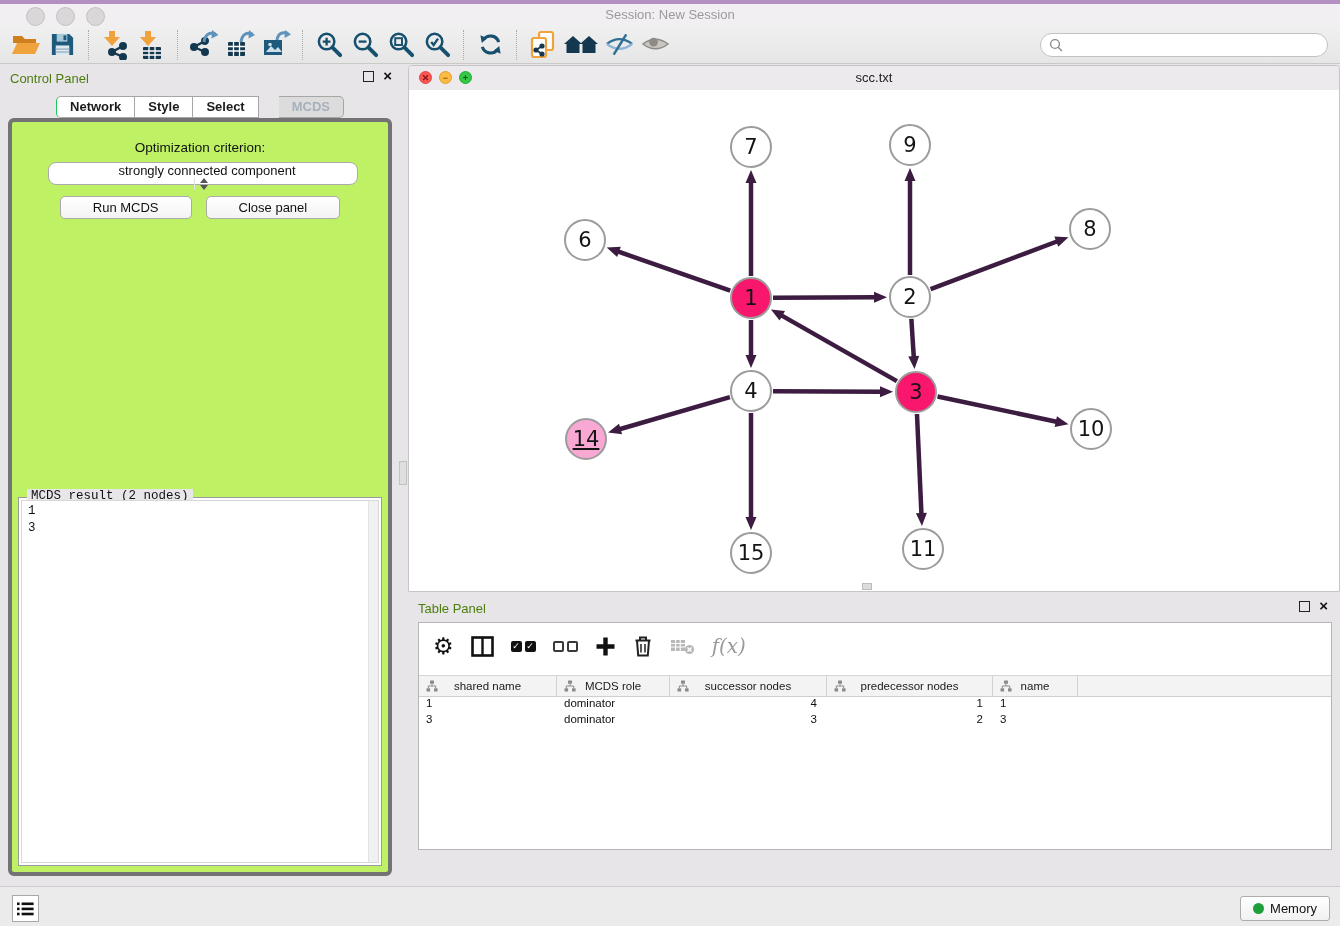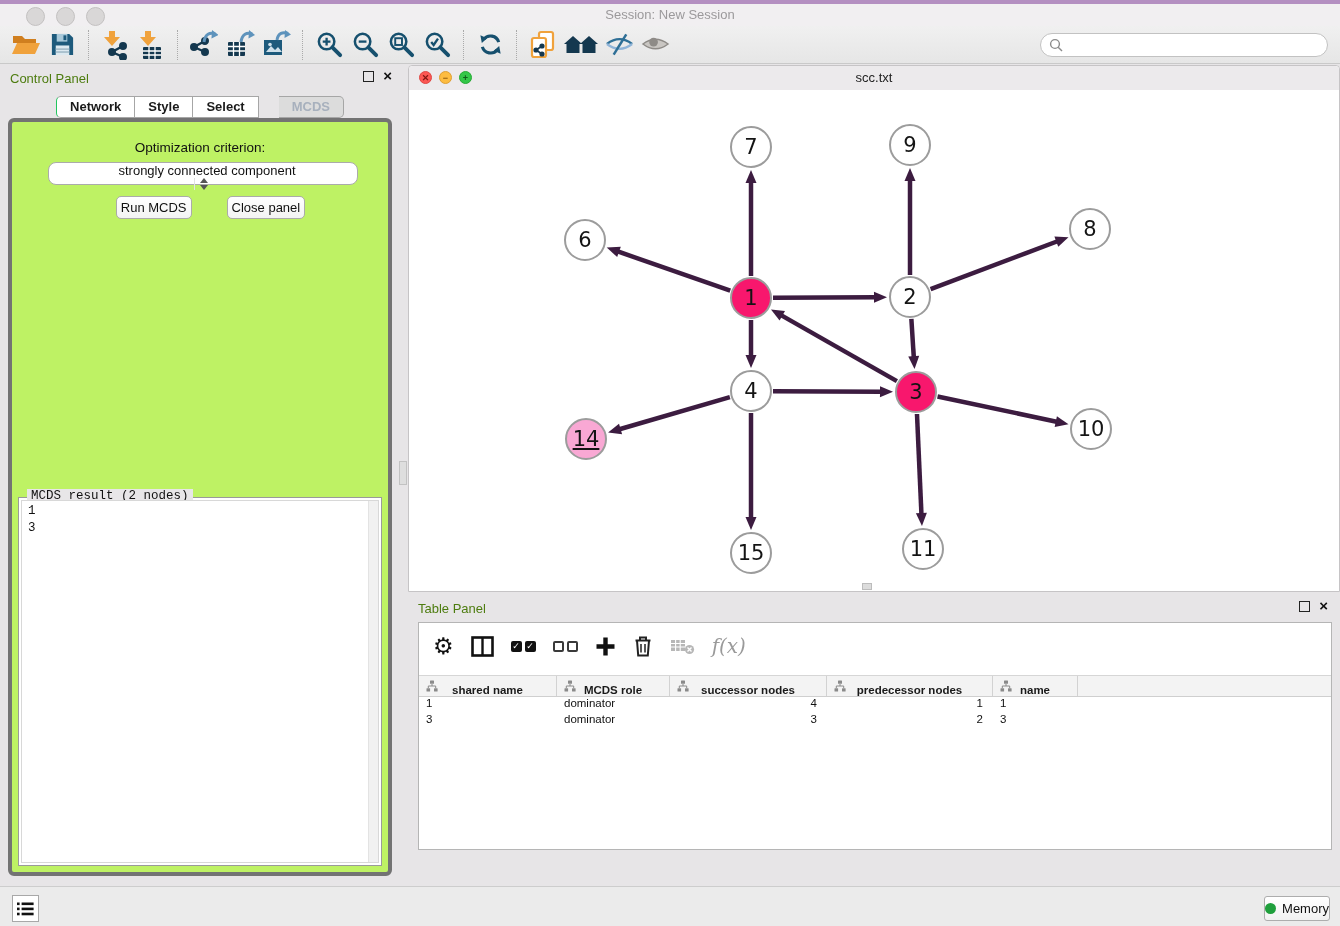--- a/index.html
+++ b/index.html
@@ -34,21 +34,21 @@
   .cp-tab.selected{background:#dcdcdc;color:#a7b0bd;}
   .tp-tab.selected{background:#d4d4d4;color:#b4b4b4;}
   .cp-body{position:absolute;left:8px;right:8px;top:54px;bottom:10px;background:#bef264;border:4px solid #737373;border-radius:6px;}
   .opt-label{position:absolute;top:18px;left:0;right:0;text-align:center;font-size:13.5px;color:#111;}
   .dropdown{position:absolute;top:40px;left:36px;width:310px;height:23px;background:#fff;border:1px solid #ababab;border-radius:8px;box-sizing:border-box;display:flex;align-items:center;flex-direction:column;}
   .dropdown-value{flex:1;font-size:13px;color:#111;padding-left:8px;}
   .dropdown-stepper{width:18px;height:100%;display:flex;flex-direction:column;align-items:center;justify-content:center;gap:2px;border-left:1px solid #e2e2e2;}
   .tri-up{width:0;height:0;border-left:4px solid transparent;border-right:4px solid transparent;border-bottom:5px solid #555;}
   .tri-down{width:0;height:0;border-left:4px solid transparent;border-right:4px solid transparent;border-top:5px solid #555;}
   .btn-row{position:absolute;top:74px;left:0;right:0;display:flex;justify-content:center;gap:14px;}
-  .cp-btn{background:linear-gradient(#ffffff,#f3f3f3);border:1px solid #ababab;border-radius:5px;font-size:13px;color:#111;padding:3px 4px;font-family:inherit;margin-left:21px;}
+  .cp-btn{background:linear-gradient(#ffffff,#f3f3f3);border:1px solid #ababab;border-radius:5px;font-size:13px;color:#111;padding:3px 32px;font-family:inherit;}
   .result-group{position:absolute;left:6px;right:6px;top:375px;bottom:6px;border:1px solid #9a9a9a;background:#fff;font-family:Liberation Mono, monospace;}
   .result-label{position:absolute;top:-9px;left:8px;background:#e8e6e8;padding:0 4px;font-size:12.5px;color:#111;}
   .result-text{position:absolute;inset:2px;background:#fff;border:1px solid #d8d8d8;overflow:hidden;}
   .result-line{font-size:12.5px;color:#111;line-height:17px;padding-left:6px;}
   .result-line:first-child{padding-top:2px;}
   .result-scroll{position:absolute;top:3px;bottom:3px;right:3px;width:9px;background:#f1f1f1;border-left:1px solid #e3e3e3;}
   
   .v-grip{position:absolute;left:399px;top:461px;width:8px;height:24px;background:#dedede;border:1px solid #c2c2c2;box-sizing:border-box;}
   
   .network-window{position:absolute;left:408px;top:65px;width:932px;height:527px;background:#fff;border:1px solid #c6c4c6;box-sizing:border-box;border-radius:4px 4px 0 0;}
@@ -68,31 +68,31 @@
   .tp-toolbar{position:absolute;left:0;right:0;top:0;height:46px;display:flex;align-items:center;padding-left:14px;gap:17px;}
   .tpt-icon{display:flex;align-items:center;justify-content:center;}
   .gear-glyph{font-size:23px;color:#111;font-family:"DejaVu Sans",sans-serif;line-height:22px;}
   .chk{width:11px;height:11px;border-radius:2px;display:inline-flex;align-items:center;justify-content:center;}
   .chk.on{background:#111;color:#fff;font-size:9px;}
   .chk.off{border:2px solid #3a3a3a;background:#fff;box-sizing:border-box;}
   .chk + .chk{margin-left:3px;}
   .fx-label{font-family:"DejaVu Serif",serif;font-style:italic;font-size:20px;color:#9a9a9a;}
   .tp-table{position:absolute;left:0;right:0;top:52px;bottom:0;}
   .tp-header{display:flex;height:20px;background:#f3f3f3;border-top:1px solid #d6d6d6;border-bottom:1px solid #cfcfcf;}
-  .tp-hcell{position:relative;border-right:1px solid #d2d2d2;display:flex;align-items:flex-end;justify-content:center;font-size:11.5px;color:#1a1a1a;box-sizing:border-box;font-weight:bold;}
+  .tp-hcell{position:relative;border-right:1px solid #d2d2d2;display:flex;align-items:center;justify-content:center;font-size:11.5px;color:#1a1a1a;box-sizing:border-box;}
   .tp-hcell .hier{position:absolute;left:7px;top:4px;}
   .tp-row{display:flex;height:16px;background:#fff;}
   .tp-cell{font-size:11.5px;color:#111;box-sizing:border-box;overflow:hidden;white-space:nowrap;}
   .tp-cell.al{text-align:left;padding-left:7px;}
   .tp-cell.ar{text-align:right;padding-right:10px;}
   .tp-tabs{position:absolute;left:0;right:0;top:272px;height:20px;display:flex;justify-content:center;}
   
   .statusbar{position:absolute;left:0;top:886px;width:100%;height:40px;background:#ebebeb;border-top:1px solid #cdcdcd;box-sizing:border-box;}
   .list-btn{position:absolute;left:12px;top:8px;width:27px;height:27px;background:#fff;border:1px solid #a8a8a8;display:flex;align-items:center;justify-content:center;box-sizing:border-box;}
-  .memory-btn{position:absolute;right:10px;top:9px;height:25px;background:linear-gradient(#ffffff,#f1f1f1);border:1px solid #adadad;border-radius:3px;display:flex;align-items:center;gap:6px;padding:0 0;box-sizing:border-box;}
+  .memory-btn{position:absolute;right:10px;top:9px;height:25px;background:linear-gradient(#ffffff,#f1f1f1);border:1px solid #adadad;border-radius:3px;display:flex;align-items:center;gap:6px;padding:0 12px;box-sizing:border-box;}
   .mem-dot{width:11px;height:11px;border-radius:50%;background:#1f9f3c;}
   .memory-btn span{font-size:13px;color:#111;}
 </style>
 </head>
 <body>
 
 <div class="title-strip"></div>
 <div class="titlebar">
   <span class="tl-gray" style="left:26px"></span>
   <span class="tl-gray" style="left:56px"></span>

